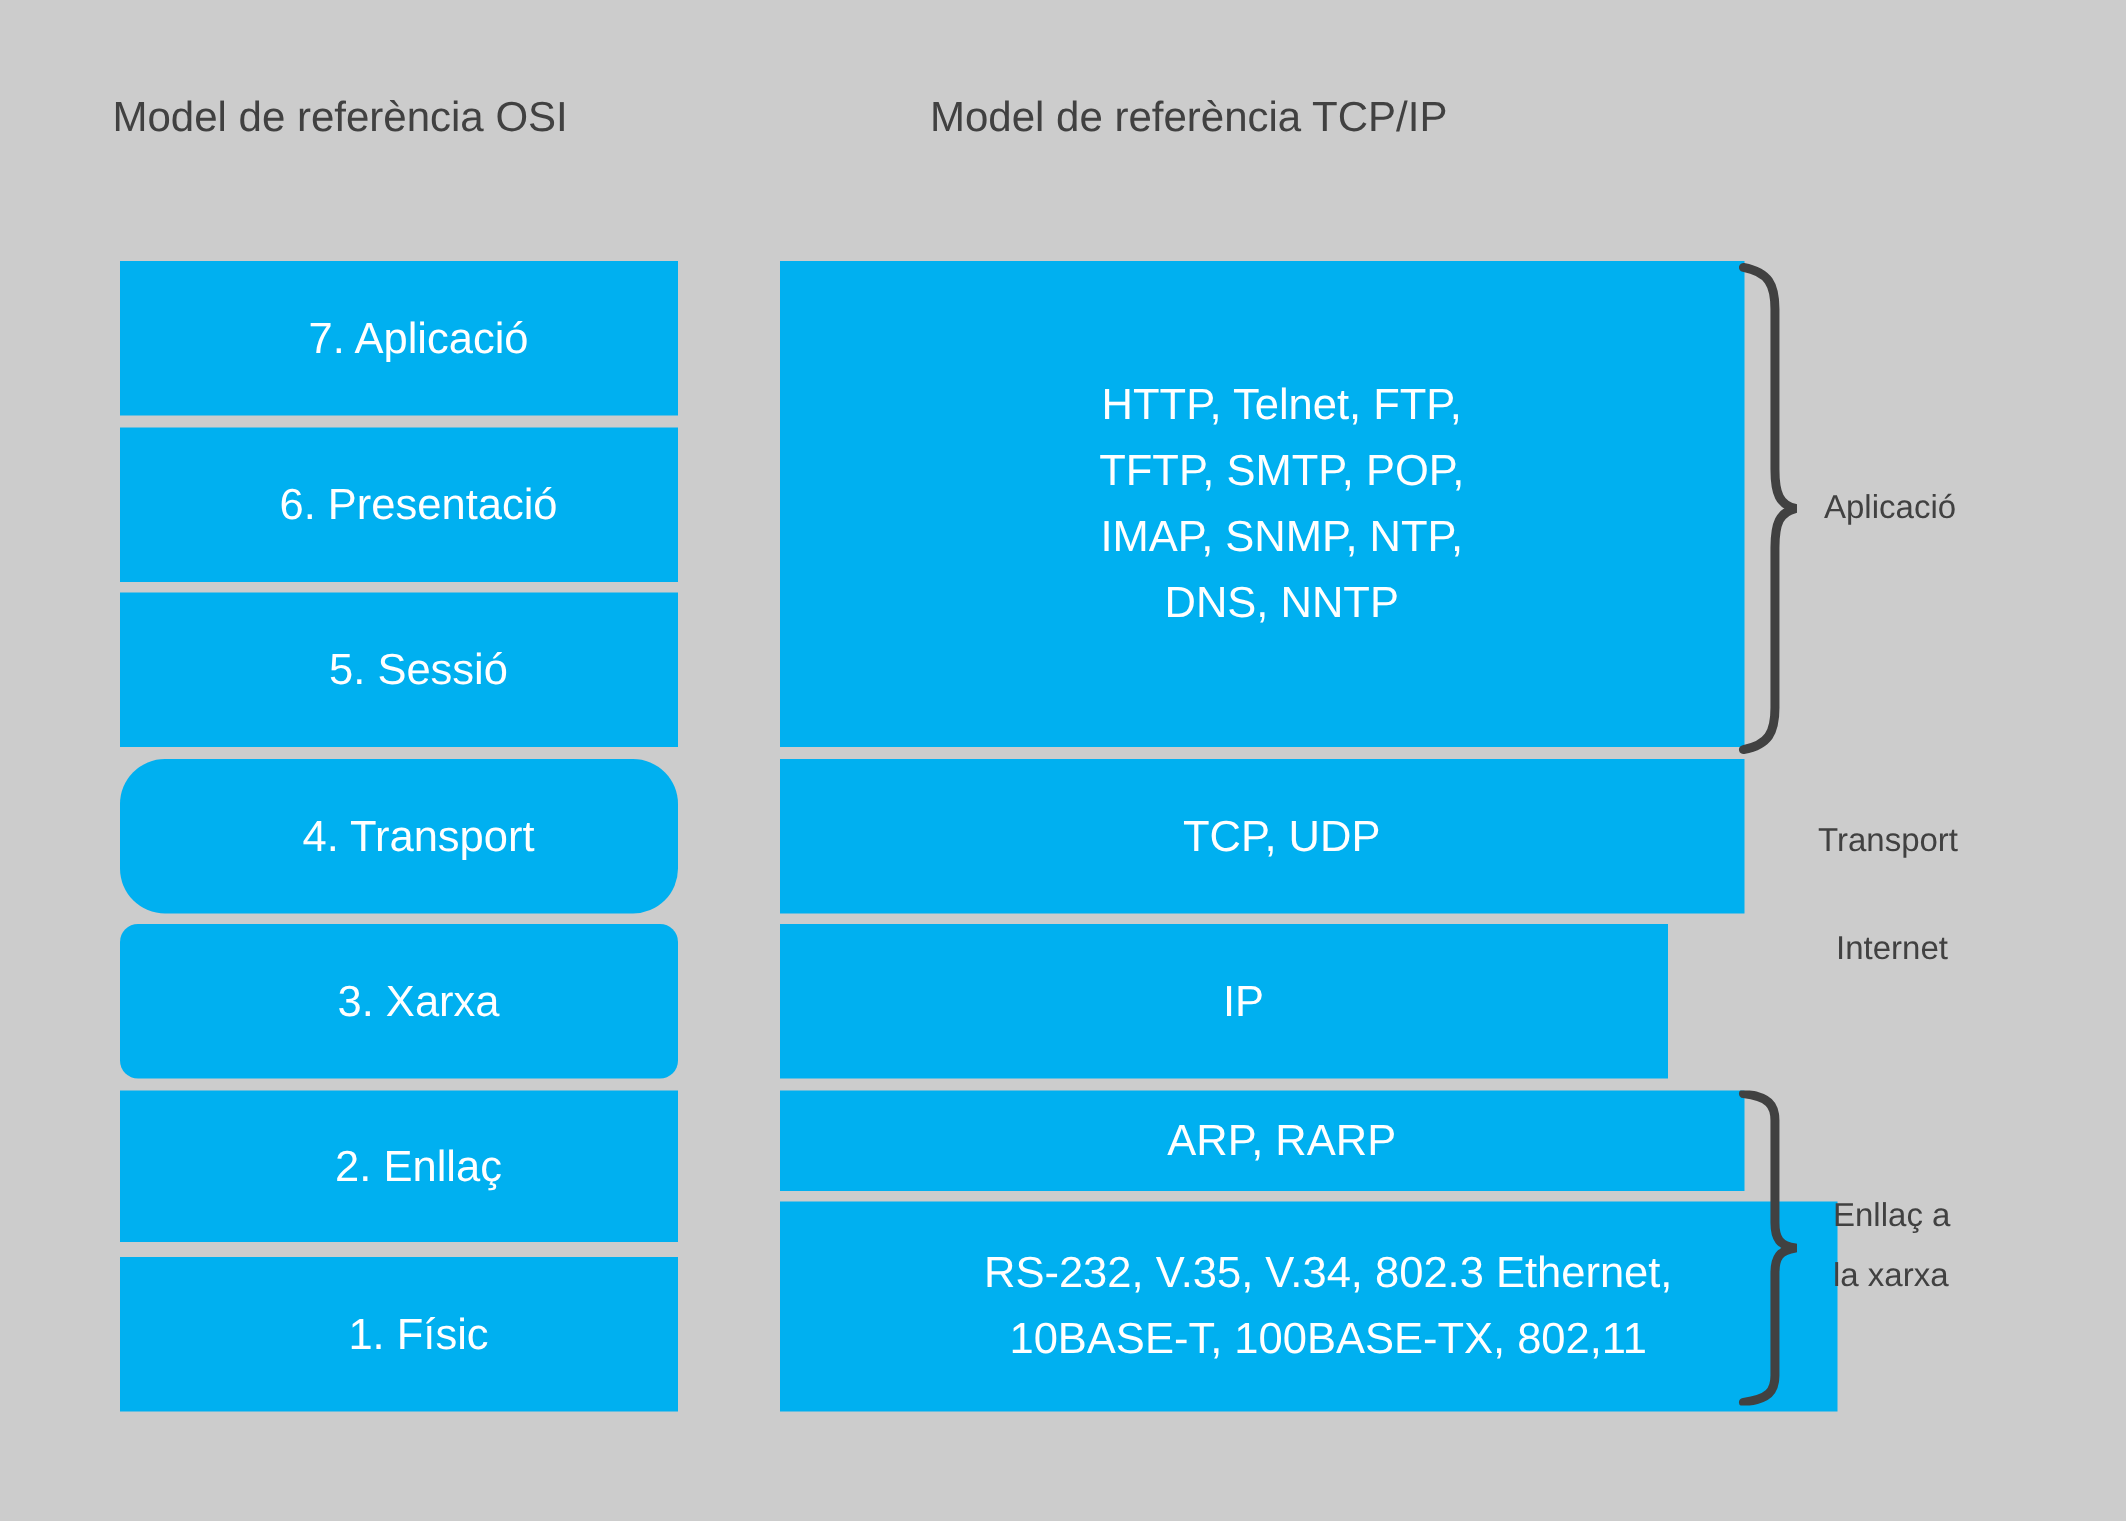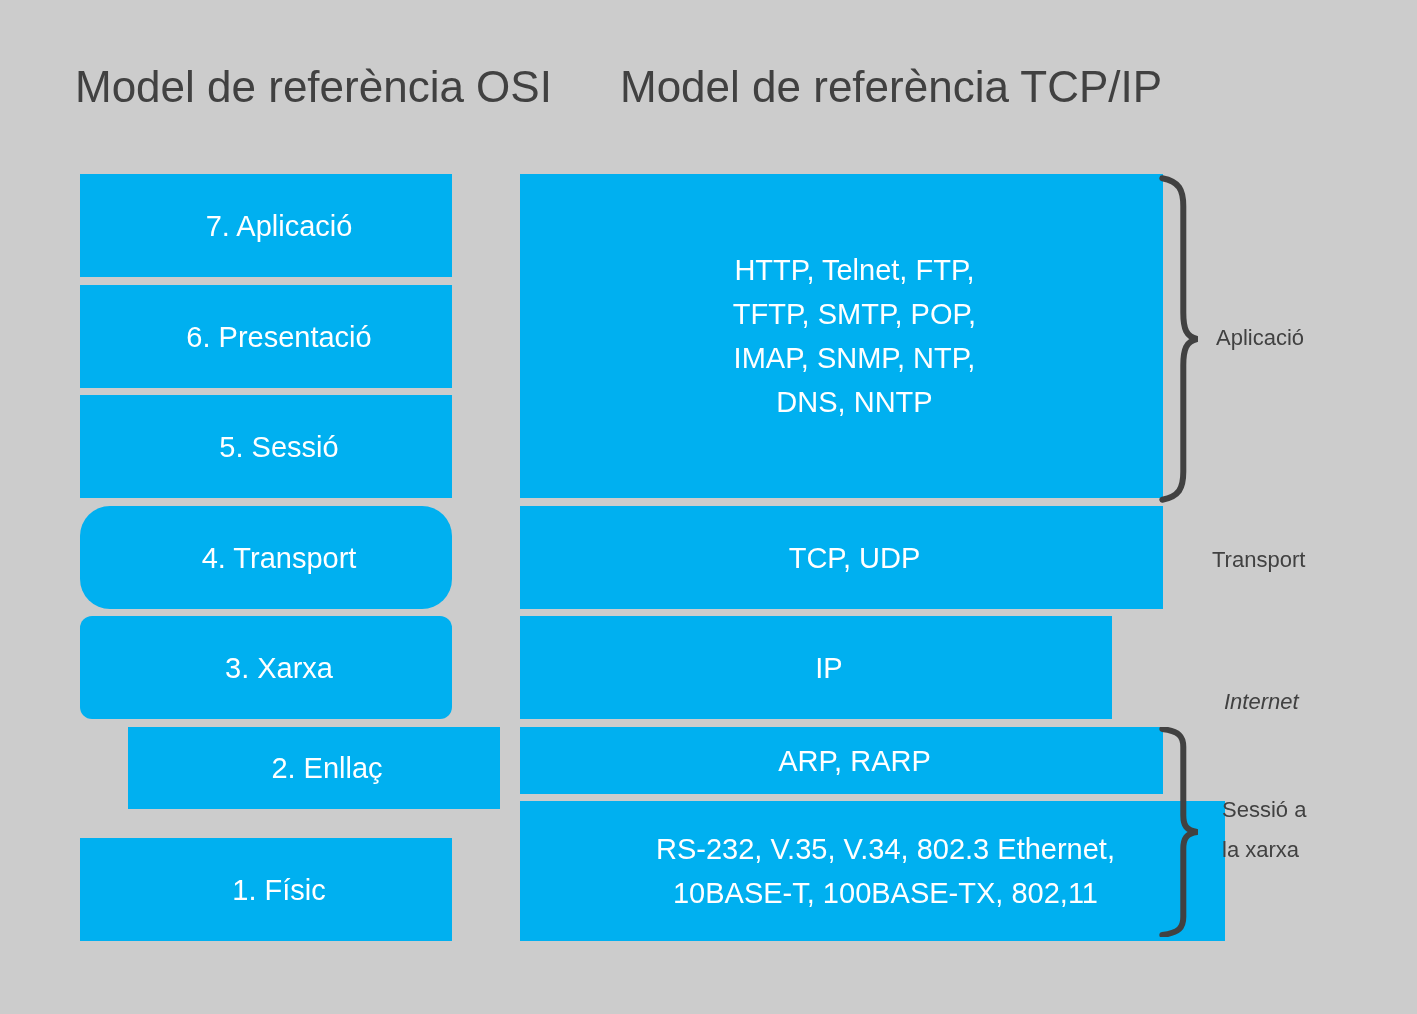--- a/index.html
+++ b/index.html
@@ -9,21 +9,21 @@
   body {
     width: 1417px;
     height: 1014px;
     position: relative;
     background: var(--background, #CCCCCC);
     font-family: "Liberation Sans", sans-serif;
     overflow: hidden;
   }
   .title {
     position: absolute;
-    font-size: 44px;
+    font-size: 28px;
     color: var(--label-text, #414141);
     white-space: nowrap;
   }
   .box {
     position: absolute;
     background: var(--box-fill, #00B0F0);
     color: var(--box-text, #FFFFFF);
     display: flex;
     align-items: center;
     justify-content: center;
@@ -61,21 +61,21 @@
 <body>
 
 <div class="title" style="left:75px; top:62px;">Model de referència OSI</div>
 <div class="title" style="left:620px; top:62px;">Model de referència TCP/IP</div>
 
 <div class="box" style="left:80px; top:174px; width:346px; height:103px;">7. Aplicació</div>
 <div class="box" style="left:80px; top:285px; width:346px; height:103px;">6. Presentació</div>
 <div class="box" style="left:80px; top:395px; width:346px; height:103px;">5. Sessió</div>
 <div class="box" style="left:80px; top:506px; width:346px; height:103px;border-radius:30px;">4. Transport</div>
 <div class="box" style="left:80px; top:616px; width:346px; height:103px;border-radius:12px;">3. Xarxa</div>
-<div class="box" style="left:80px; top:727px; width:346px; height:82px;margin-left:48px;">2. Enllaç</div>
+<div class="box" style="left:80px; top:727px; width:346px; height:101px;">2. Enllaç</div>
 <div class="box" style="left:80px; top:838px; width:346px; height:103px;">1. Físic</div>
 
 <div class="box" style="left:520px; top:174px; width:617px; height:324px;">HTTP, Telnet, FTP,
 TFTP, SMTP, POP,
 IMAP, SNMP, NTP,
 DNS, NNTP</div>
 <div class="box" style="left:520px; top:506px; width:617px; height:103px;">TCP, UDP</div>
 <div class="box" style="left:520px; top:616px; width:566px; height:103px;">IP</div>
 <div class="box" style="left:520px; top:727px; width:617px; height:67px;">ARP, RARP</div>
 <div class="box" style="left:520px; top:801px; width:679px; height:140px;">RS-232, V.35, V.34, 802.3 Ethernet,
@@ -87,15 +87,15 @@
   </svg>
 </div>
 <div class="brace" style="left:1156px; top:727px; width:42px; height:210px;">
   <svg viewBox="0 0 40 400" preserveAspectRatio="none" aria-hidden="true">
     <path d="M 6,4 C 22,8 26,18 26,38 L 26,168 C 26,188 29,197 39,200 C 29,203 26,212 26,232 L 26,362 C 26,382 22,392 6,396"></path>
   </svg>
 </div>
 
 <div class="side-label" style="left:1216px; top:318px;">Aplicació</div>
 <div class="side-label" style="left:1212px; top:540px;">Transport</div>
-<div class="side-label" style="left:1224px; top:682px;font-style:italic;">Internet</div>
-<div class="side-label" style="left:1222px; top:790px;">Sessió a
+<div class="side-label" style="left:1224px; top:612px;">Internet</div>
+<div class="side-label" style="left:1222px; top:790px;">Enllaç a
 la xarxa</div>
 
 </body></html>

